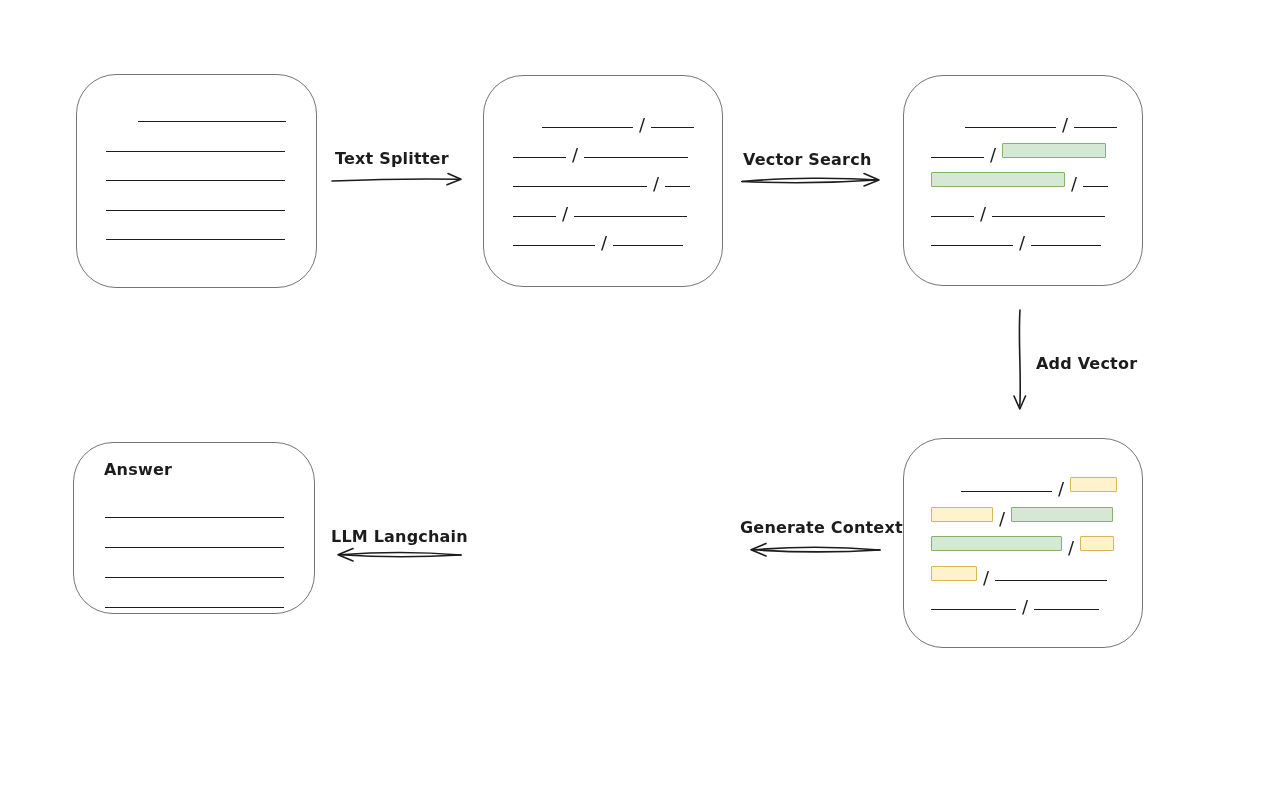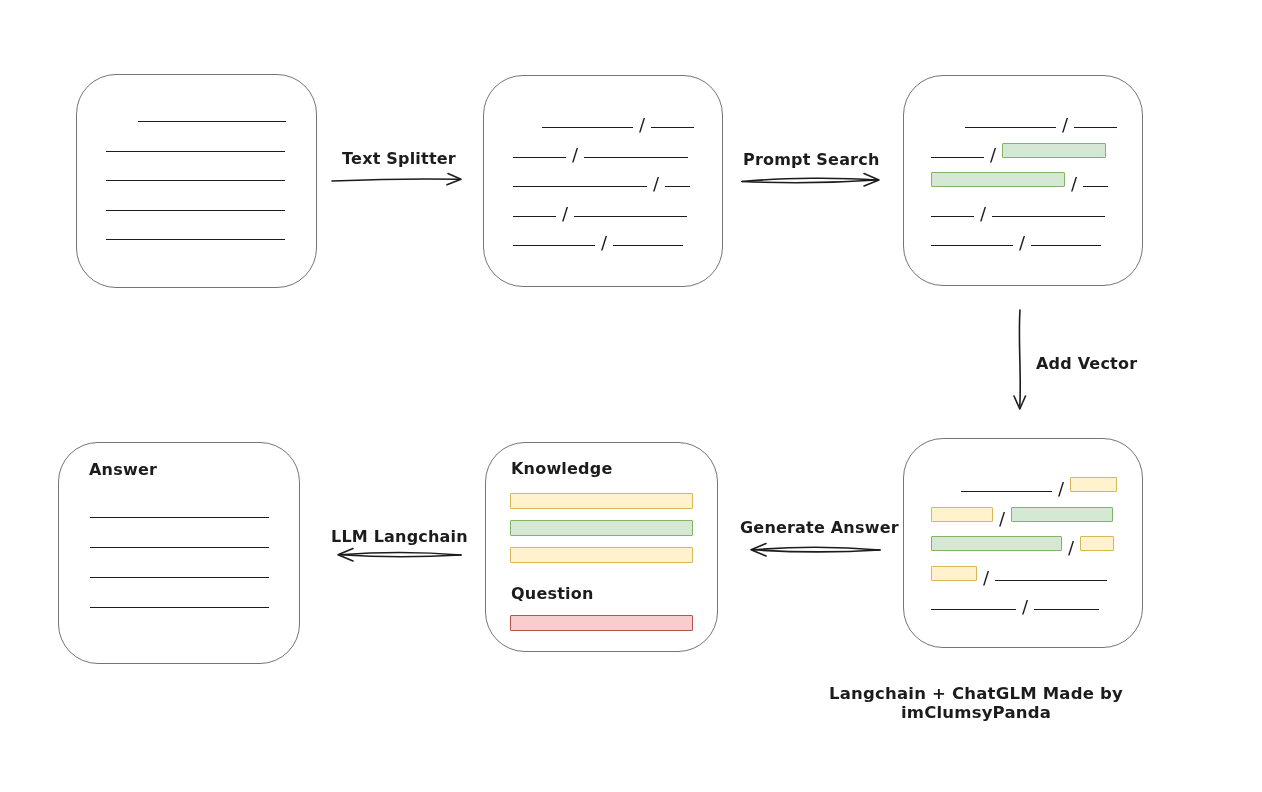--- a/index.html
+++ b/index.html
@@ -13,21 +13,21 @@
   }
   .rows{position:absolute;display:flex;flex-direction:column;gap:11.5px;}
   .seg-row{display:flex;align-items:flex-end;height:18px;gap:6px;}
   .seg-row.row-end{justify-content:flex-end;}
   .seg-line{height:0;border-bottom:1.8px solid #1c1c1c;}
   .seg-slash{font-size:18px;line-height:13px;position:relative;bottom:-3px;font-weight:400;}
   .seg-bar{height:15px;box-sizing:border-box;border:1.6px solid;border-radius:1px;}
   .bar-stack{position:absolute;display:flex;flex-direction:column;gap:11px;}
   .prompt-bar{width:183px;height:16px;box-sizing:border-box;border:1.7px solid;border-radius:1px;}
   .node-label{position:absolute;font-size:16px;font-weight:700;letter-spacing:.2px;}
-  .arrow-label{position:absolute;font-size:16px;font-weight:700;letter-spacing:.2px;text-align:center;white-space:nowrap;}
+  .arrow-label{position:absolute;font-size:16px;font-weight:700;letter-spacing:.2px;white-space:nowrap;}
   .arrow{position:absolute;}
   .arrow path{stroke:#1c1c1c;stroke-width:1.6;fill:none;stroke-linecap:round;stroke-linejoin:round;}
   .footer{position:absolute;left:780px;top:684px;width:392px;text-align:center;
     font-size:16.5px;font-weight:700;letter-spacing:.2px;}
 </style>
 </head>
 <body>
 
 <div class="canvas">
 
@@ -134,34 +134,22 @@
           <div class="seg-line" style="width: 112px;"></div>
         </div>
         <div class="seg-row">
           <div class="seg-line" style="width: 85px;"></div>
           <span class="seg-slash">/</span>
           <div class="seg-line" style="width: 65px;"></div>
         </div>
       </div>
   </div>
 
-  <div class="node" style="left:485px;top:442px;width:233px;height:210px">
-    <div class="node-label" style="left:25px;top:16px">Knowledge</div>
-    <div class="bar-stack" style="left:24px;top:50px">
-        <div class="prompt-bar" style="background: rgb(255, 242, 204); border-color: rgb(214, 182, 86);"></div>
-        <div class="prompt-bar" style="background: rgb(213, 232, 212); border-color: rgb(130, 179, 102);"></div>
-        <div class="prompt-bar" style="background: rgb(255, 242, 204); border-color: rgb(214, 182, 86);"></div>
-      </div>
-    <div class="node-label" style="left:25px;top:141px">Question</div>
-    <div class="bar-stack" style="left:24px;top:172px">
-        <div class="prompt-bar" style="background: rgb(248, 206, 204); border-color: rgb(184, 84, 80);"></div>
-      </div>
-  </div>
 
-  <div class="node" style="left:58px;top:442px;width:242px;height:222px">
+  <div class="node" style="left:73px;top:442px;width:242px;height:172px">
     <div class="node-label" style="left:30px;top:17px">Answer</div>
     <div class="rows" style="left:31px;top:57px;width:179px;gap:12px">
         <div class="seg-row">
           <div class="seg-line" style="width: 179px;"></div>
         </div>
         <div class="seg-row">
           <div class="seg-line" style="width: 179px;"></div>
         </div>
         <div class="seg-row">
           <div class="seg-line" style="width: 179px;"></div>
@@ -171,42 +159,41 @@
         </div>
       </div>
   </div>
 
   <div class="arrow-label" style="left:335px;top:149px;width:128px">Text Splitter</div>
   <svg class="arrow" style="left:330px;top:171px" width="138" height="18" viewBox="0 0 138 18">
     <path d="M2,10 C40,8.5 95,7.5 129,8.3"></path>
     <path d="M118,2.5 L131,8.3 L117,13.8"></path>
   </svg>
 
-  <div class="arrow-label" style="left:743px;top:150px;width:132px">Prompt Search</div>
+  <div class="arrow-label" style="left:743px;top:150px;width:132px">Vector Search</div>
   <svg class="arrow" style="left:740px;top:171px" width="147" height="19" viewBox="0 0 147 19">
     <path d="M2,10.5 C45,6.5 100,6.5 137,9"></path>
     <path d="M2,10.5 C45,12.5 100,11.5 137,9"></path>
     <path d="M124,2.5 L139,9 L124,15"></path>
   </svg>
 
   <div class="arrow-label" style="left:1036px;top:354px;width:110px;text-align:left">Add Vector</div>
   <svg class="arrow" style="left:1011px;top:308px" width="18" height="108" viewBox="0 0 18 108">
     <path d="M9,2 C7,32 10.5,66 8.8,98"></path>
     <path d="M3,88 L8.8,101 L14.5,88"></path>
   </svg>
 
-  <div class="arrow-label" style="left:740px;top:518px;width:146px">Generate Answer</div>
+  <div class="arrow-label" style="left:740px;top:518px;width:146px">Generate Context</div>
   <svg class="arrow" style="left:743px;top:541px" width="140" height="18" viewBox="0 0 140 18">
     <path d="M137,9 C95,5.5 45,6 10,8.8"></path>
     <path d="M137,9 C95,11.5 45,11 10,8.8"></path>
     <path d="M23,2.5 L8,8.8 L23,15"></path>
   </svg>
 
   <div class="arrow-label" style="left:331px;top:527px;width:115px">LLM Langchain</div>
   <svg class="arrow" style="left:330px;top:546px" width="134" height="18" viewBox="0 0 134 18">
     <path d="M131,9 C92,5.8 44,6.2 10,8.8"></path>
     <path d="M131,9 C92,11.3 44,11 10,8.8"></path>
     <path d="M23,2.5 L8,8.8 L23,15"></path>
   </svg>
 
-  <div class="footer">Langchain + ChatGLM Made by imClumsyPanda</div>
 
 </div>
 
 </body></html>

